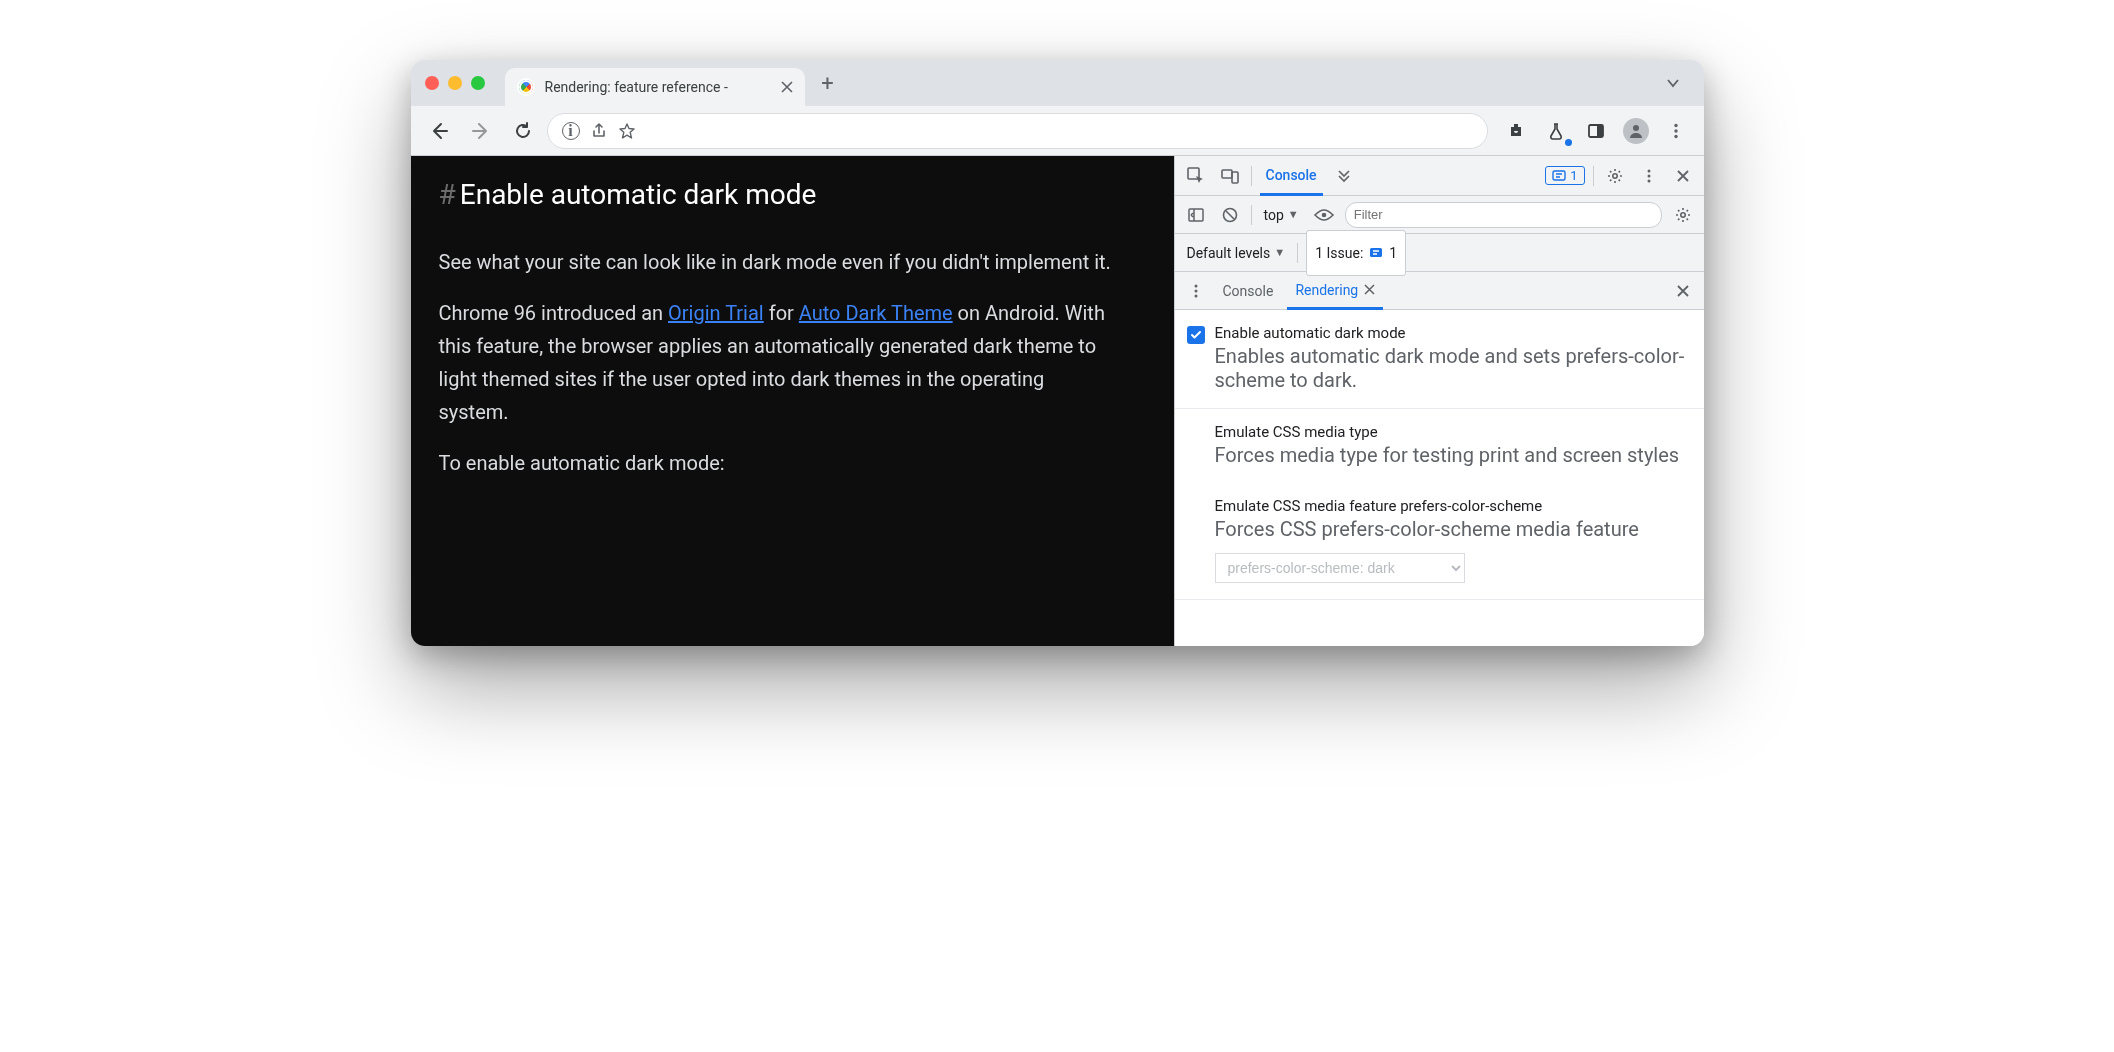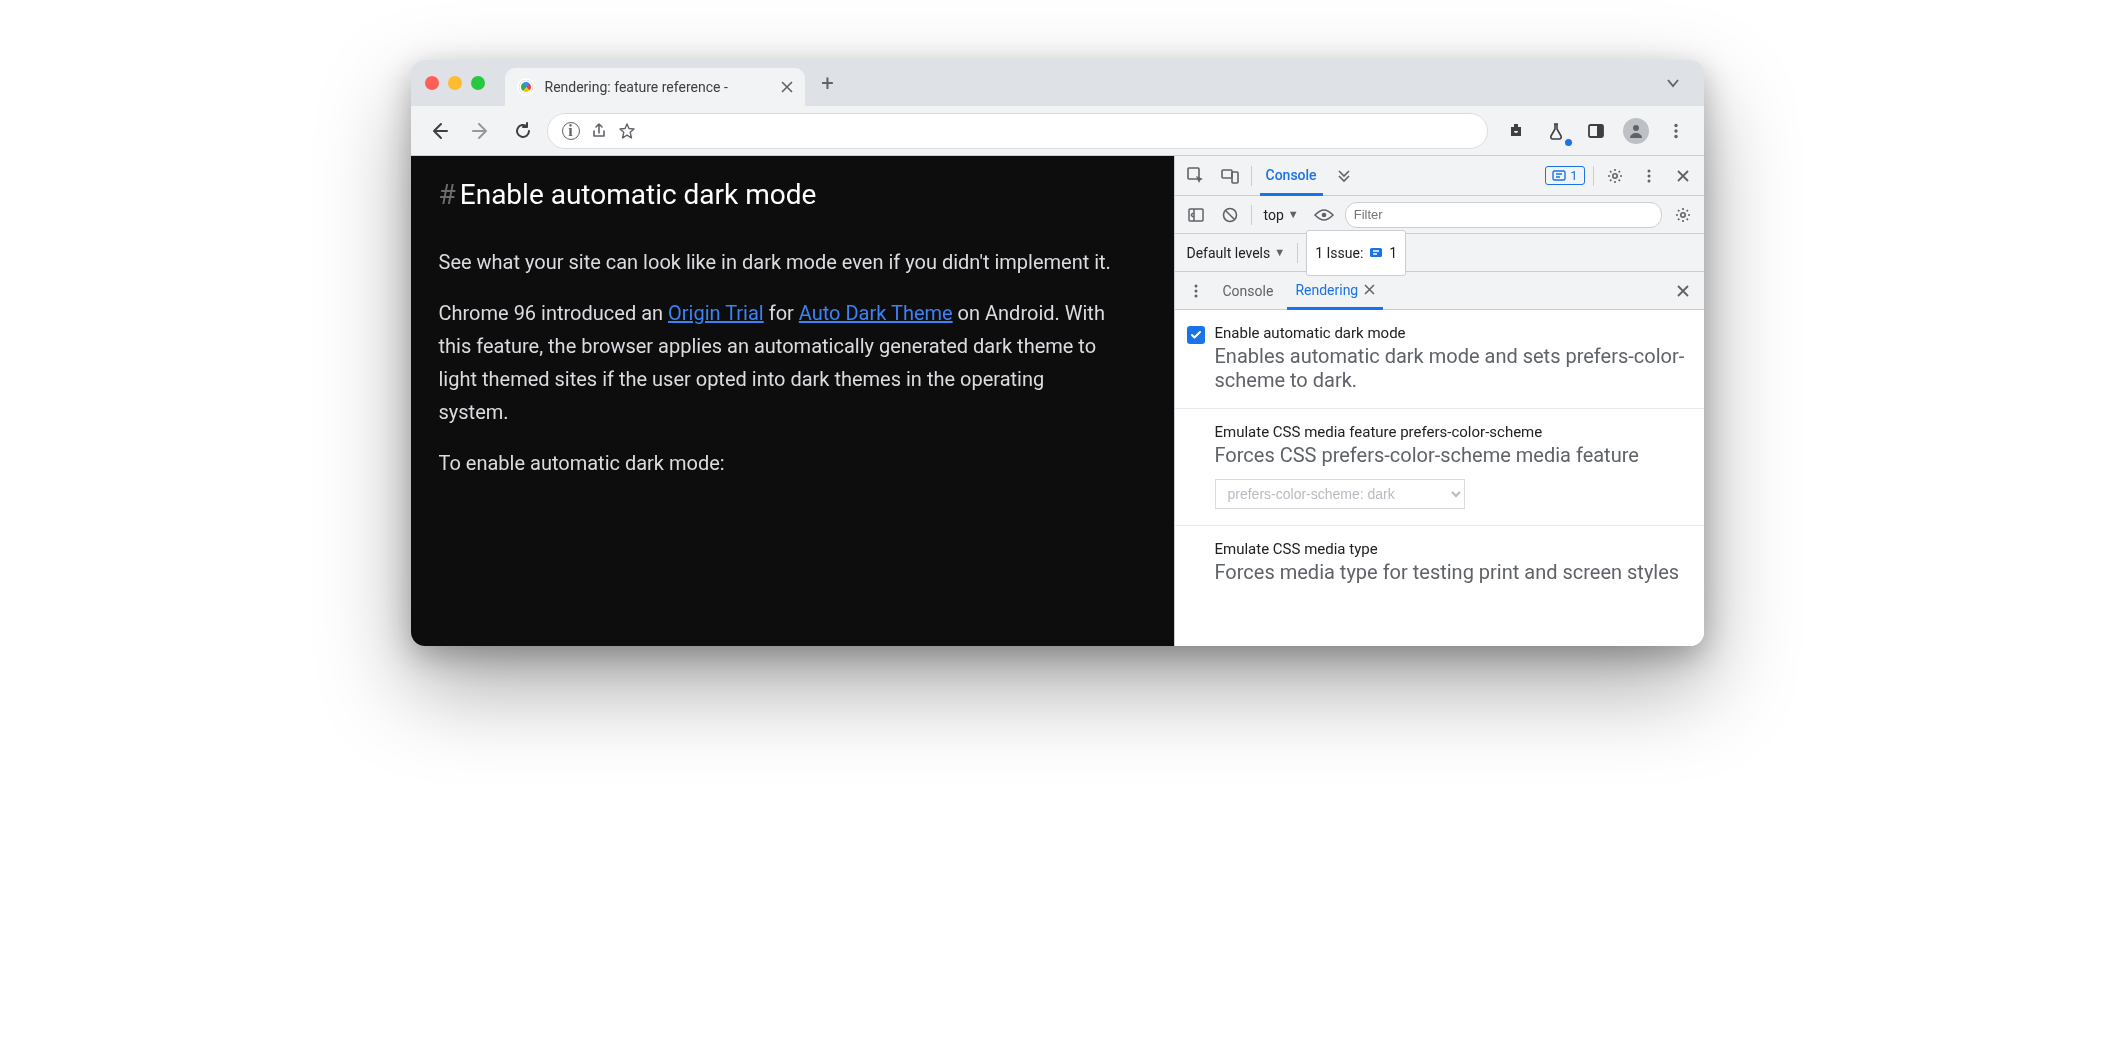--- a/index.html
+++ b/index.html
@@ -360,28 +360,28 @@
       <div class="drawer-body">
         <div class="setting">
           <div class="chk">
             <svg width="12" height="12" viewBox="0 0 12 12">
                 <path d="M2 6l2.5 2.5L10 3" stroke="#fff" stroke-width="2" fill="none" stroke-linecap="round" stroke-linejoin="round"></path>
               </svg>
           </div>
           <div class="title">Enable automatic dark mode</div>
           <div class="desc">Enables automatic dark mode and sets prefers-color-scheme to dark.</div>
         </div>
+        <div class="setting" style="border-bottom:none">
+          <div class="title">Emulate CSS media type</div>
+          <div class="desc">Forces media type for testing print and screen styles</div>
+        </div>
         <div class="setting">
           <div class="title">Emulate CSS media feature prefers-color-scheme</div>
           <div class="desc">Forces CSS prefers-color-scheme media feature</div>
           <select class="emu" disabled="">
             <option>prefers-color-scheme: dark</option>
           </select>
         </div>
-        <div class="setting" style="border-bottom:none">
-          <div class="title">Emulate CSS media type</div>
-          <div class="desc">Forces media type for testing print and screen styles</div>
-        </div>
       </div>
 
     </div>
   </div>
 </div>
 
 </body></html>

